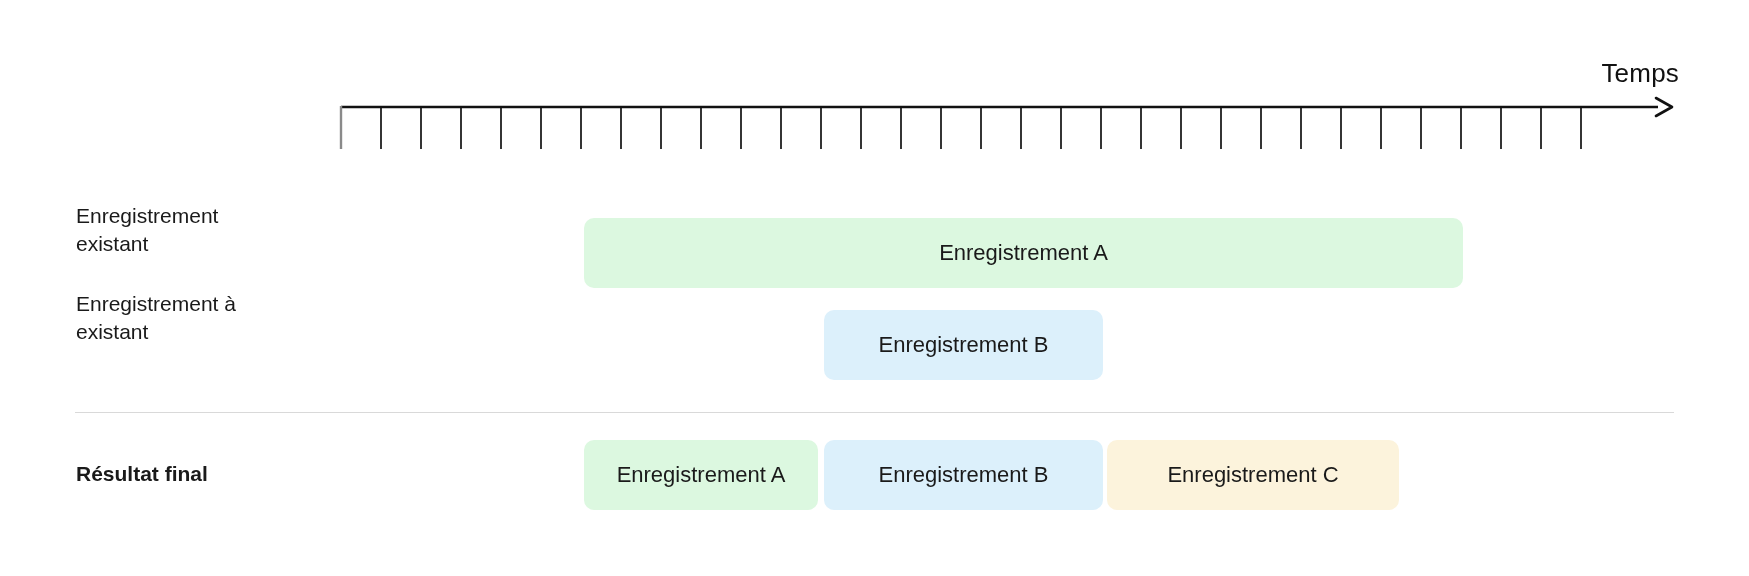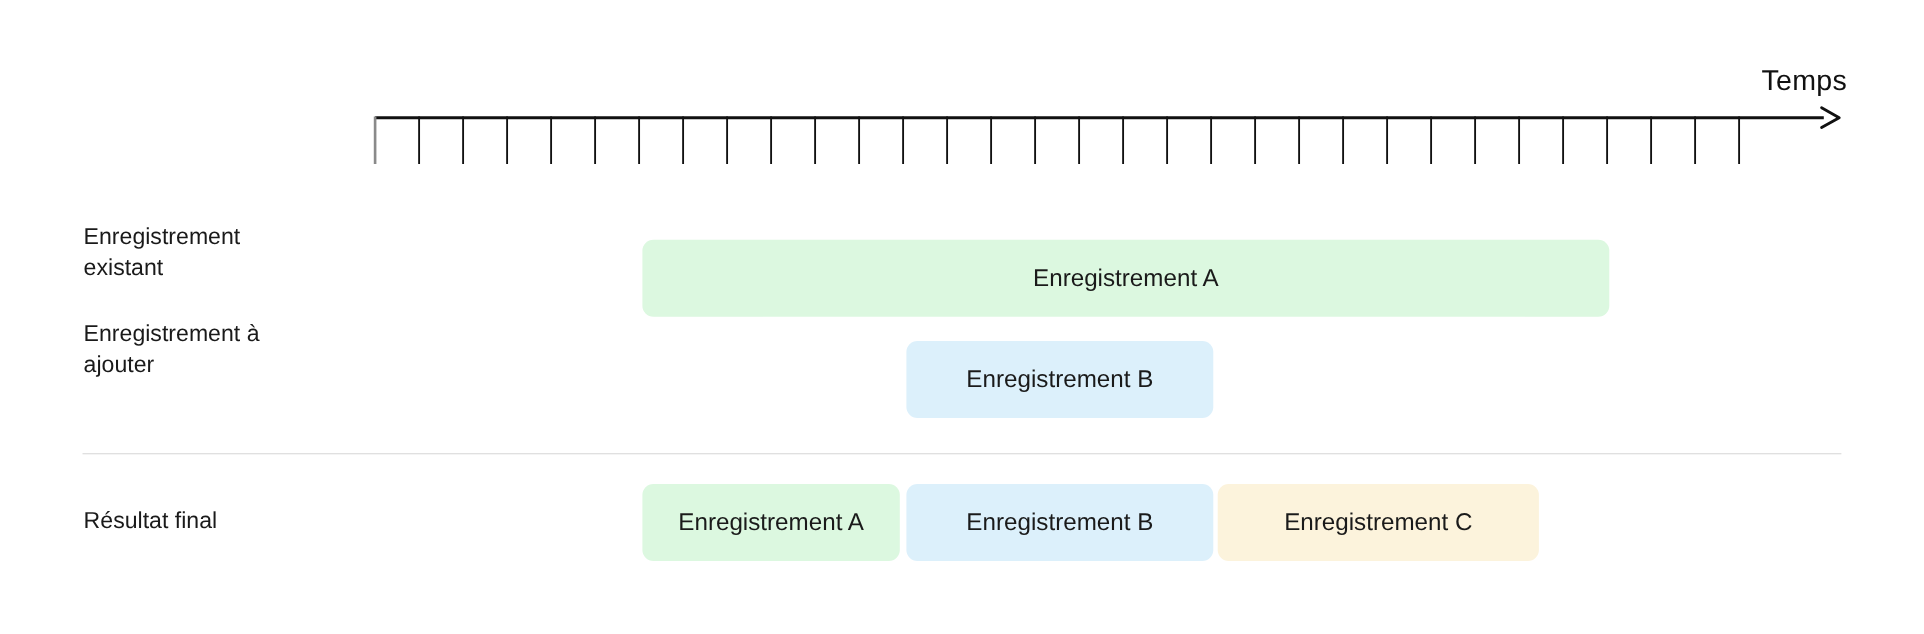--- a/index.html
+++ b/index.html
@@ -48,21 +48,21 @@
   .row-label {
     position: absolute;
     left: 76px;
     font-size: 21px;
     line-height: 28px;
     color: #1a1a1a;
     width: 290px;
     white-space: pre-line;
   }
   .row-label.bold {
-    font-weight: normal;
+    font-weight: bold;
   }
 
   .bar {
     position: absolute;
     border-radius: 10px;
     display: flex;
     align-items: center;
     justify-content: center;
     font-size: 22px;
     color: #1a1a1a;
@@ -123,21 +123,21 @@
         <line x1="1541" y1="106" x2="1541" y2="149" stroke="#111111" stroke-width="1.7"></line>
         <line x1="1581" y1="106" x2="1581" y2="149" stroke="#111111" stroke-width="1.7"></line>
       </svg>
   </div>
 
   <div id="rows-root">
       <div class="row-label" style="top: 190px; margin-top: 12px;">Enregistrement
 existant</div>
       <div class="bar" style="left: 584px; top: 218px; width: 879px; height: 70px; background: rgb(220, 248, 224);">Enregistrement A</div>
       <div class="row-label" style="top: 290px;">Enregistrement à
-ajouter</div>
+existant</div>
       <div class="bar" style="left: 824px; top: 310px; width: 279px; height: 70px; background: rgb(220, 240, 251);">Enregistrement B</div>
       <div class="row-label bold" style="top: 460px;">Résultat final</div>
       <div class="bar" style="left: 584px; top: 440px; width: 234px; height: 70px; background: rgb(220, 248, 224);">Enregistrement A</div>
       <div class="bar" style="left: 824px; top: 440px; width: 279px; height: 70px; background: rgb(220, 240, 251);">Enregistrement B</div>
       <div class="bar" style="left: 1107px; top: 440px; width: 292px; height: 70px; background: rgb(252, 243, 220);">Enregistrement C</div>
     </div>
 
   <div class="separator" id="separator" style="left: 75px; top: 412px; width: 1599px; background: rgb(217, 217, 217);"></div>
 
 </div>

